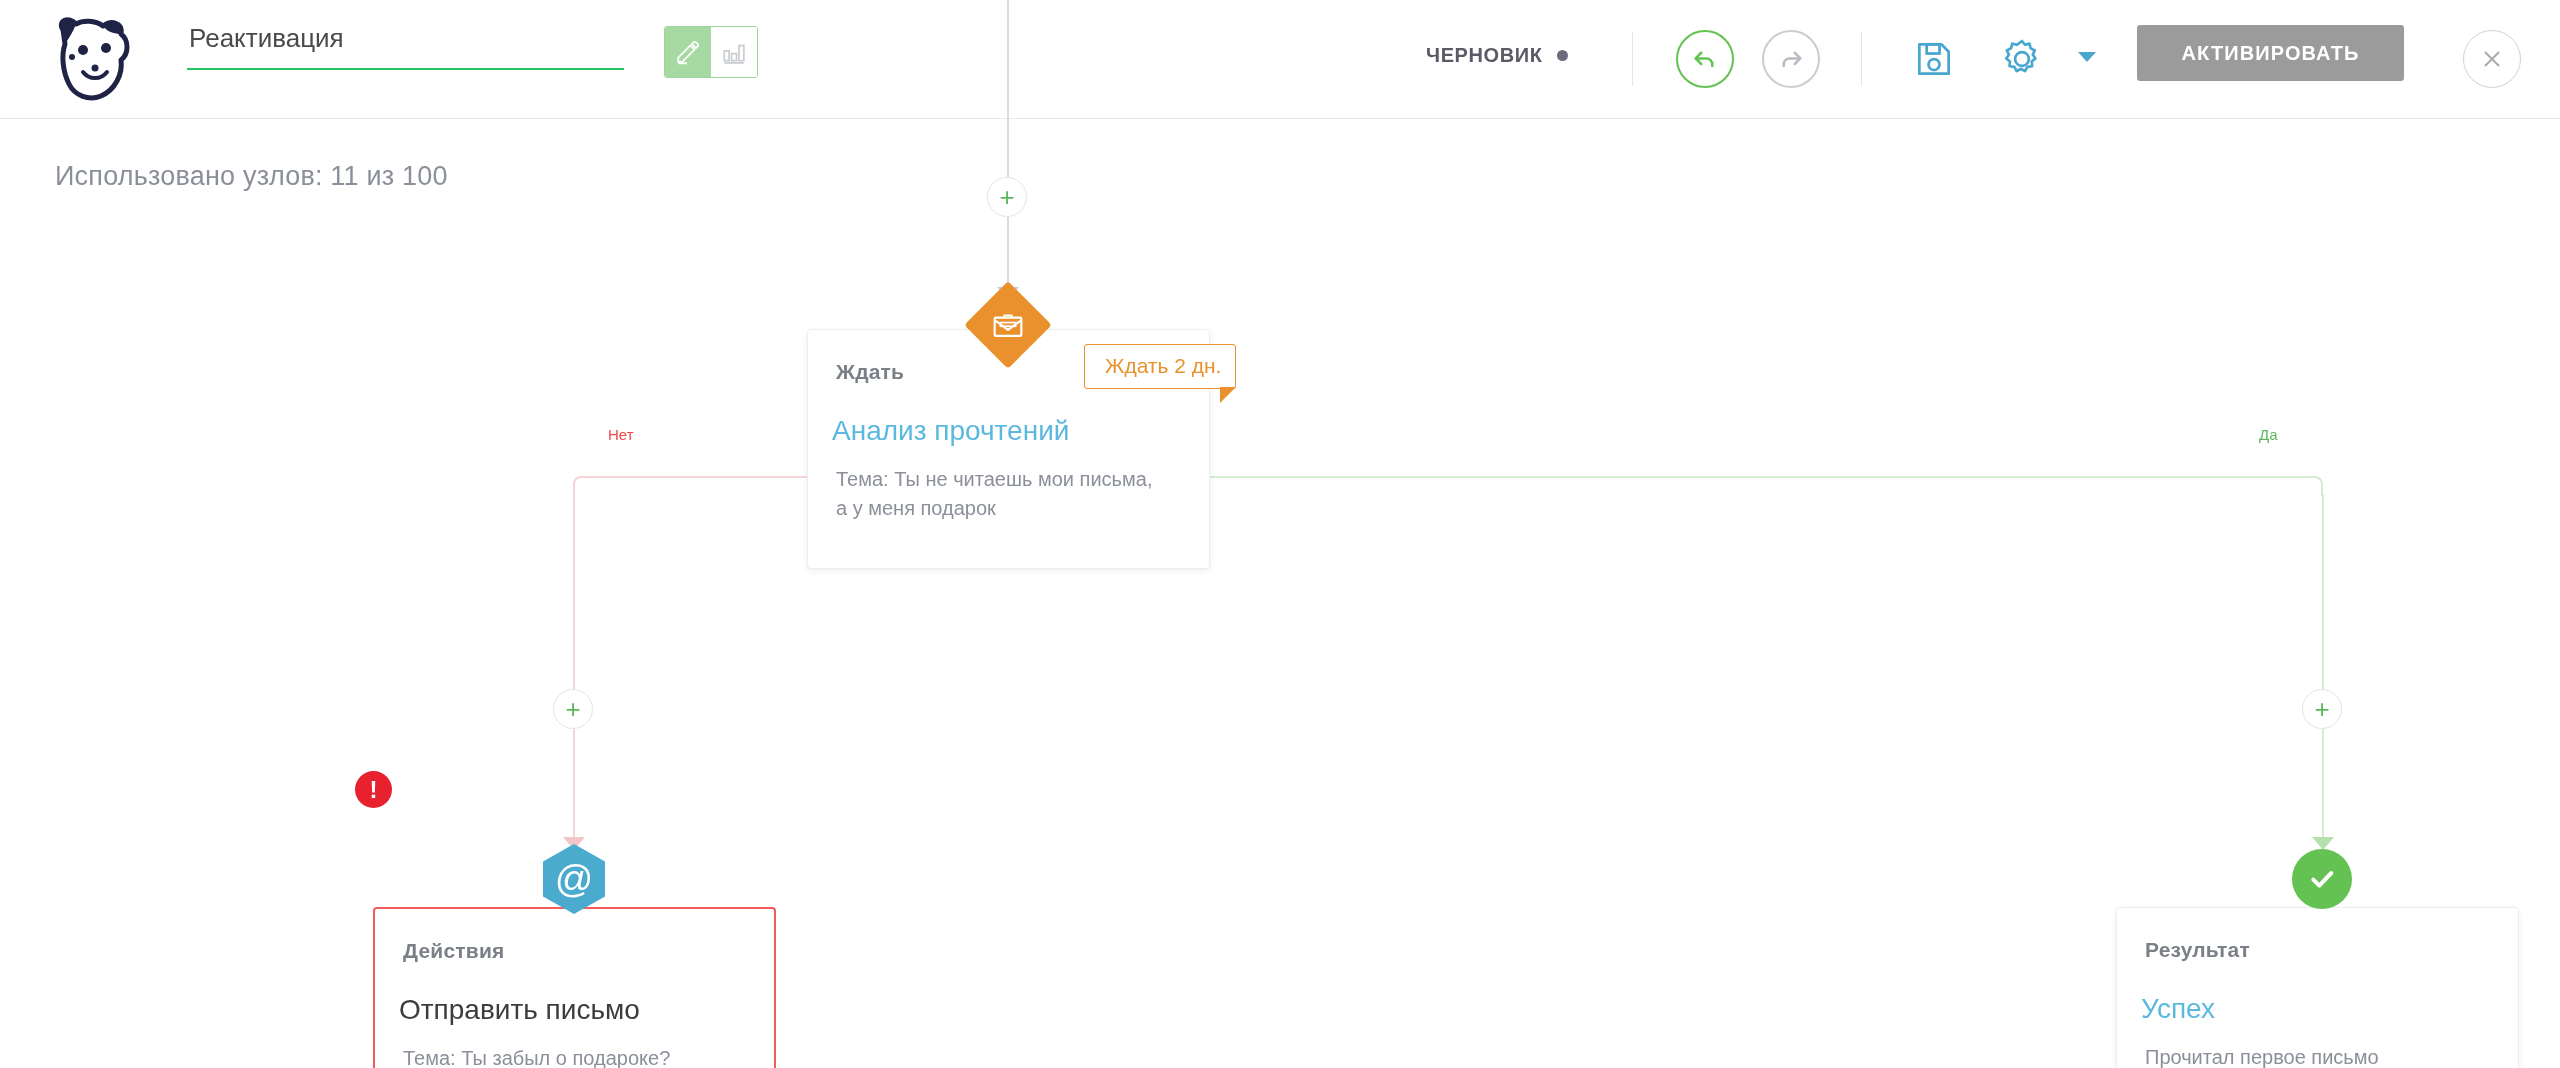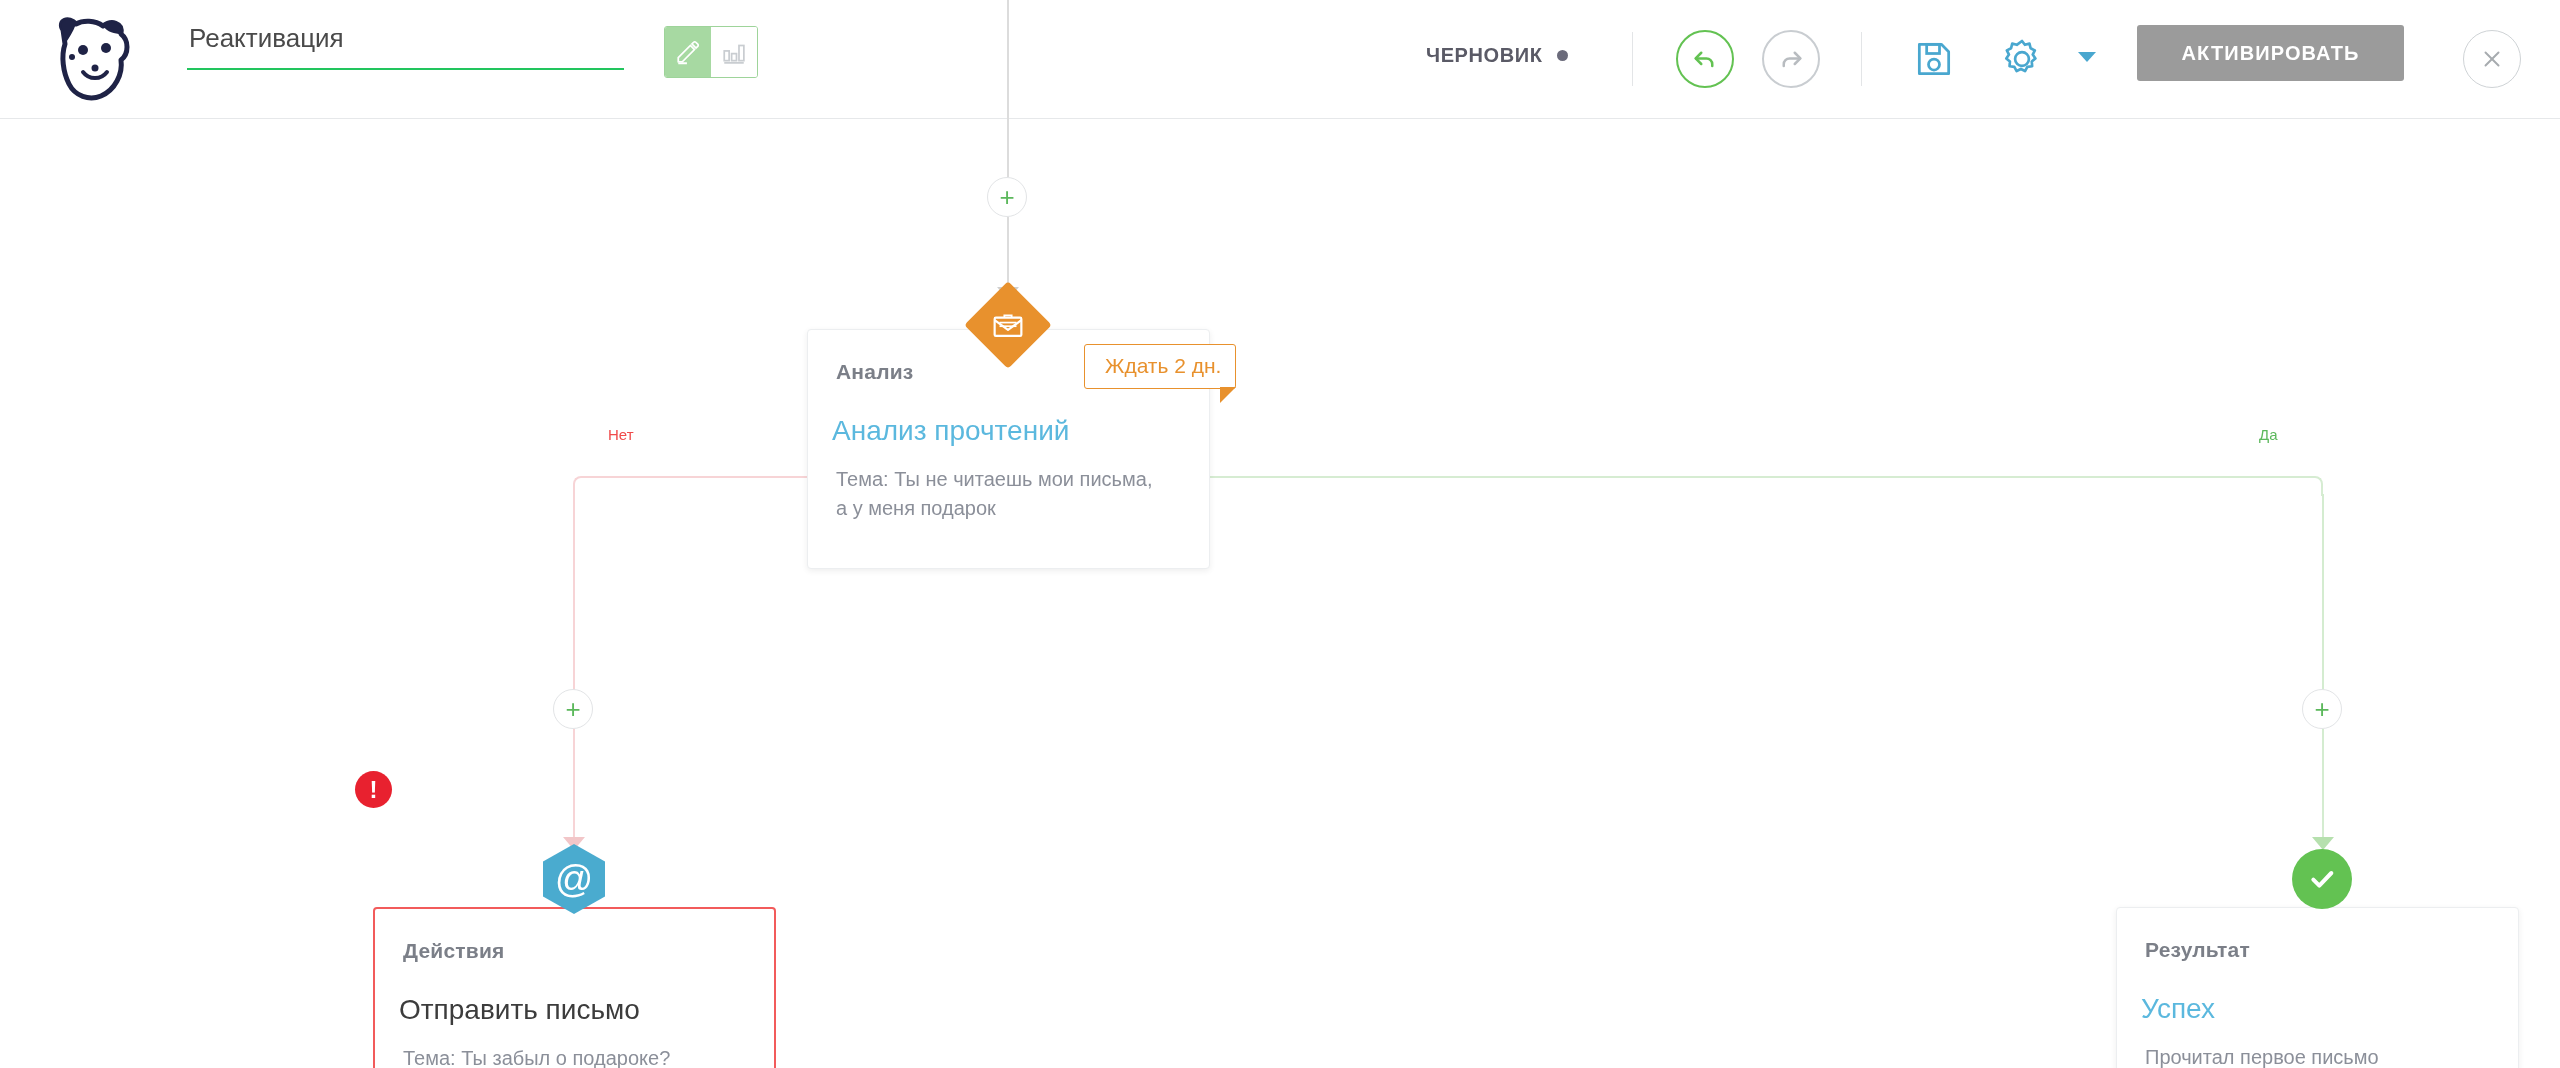--- a/index.html
+++ b/index.html
@@ -319,20 +319,21 @@
   <div class="circle-btn thin" style="left:2463px">
     <svg width="26" height="26" viewBox="0 0 24 24">
       <line x1="6" y1="6" x2="18" y2="18" stroke="#a7abaf" stroke-width="1.8" stroke-linecap="round"></line>
       <line x1="18" y1="6" x2="6" y2="18" stroke="#a7abaf" stroke-width="1.8" stroke-linecap="round"></line>
     </svg>
   </div>
 </div>
 
 <div class="canvas">
 
+  <div class="nodes-used" style="top:42px">Использовано узлов: 11 из 100</div>
 
   <div class="line-v" style="left:1007px; top:-119px; height:177px;"></div>
 
   <div class="plus-node" style="left:987px; top:58px;">
     <span>+</span>
   </div>
 
   <div class="line-v" style="left:1007px; top:98px; height:79px;"></div>
   <div class="arrow-down gray" style="left:997px; top:168px;"></div>
 
@@ -341,21 +342,21 @@
     <svg width="34" height="30" viewBox="0 0 28 24">
       <rect x="3" y="6" width="22" height="15" fill="none" stroke="#ffffff" stroke-width="1.8" rx="1"></rect>
       <line x1="7" y1="10" x2="21" y2="10" stroke="#ffffff" stroke-width="1.4"></line>
       <line x1="7" y1="13" x2="21" y2="13" stroke="#ffffff" stroke-width="1.4"></line>
       <path d="M3 8l11 8 11-8" fill="none" stroke="#ffffff" stroke-width="1.8" stroke-linejoin="round"></path>
       <path d="M11 6V4h6v2" fill="none" stroke="#ffffff" stroke-width="1.5"></path>
     </svg>
   </div>
 
   <div class="card" style="left:807px; top:210px; width:403px; height:240px;">
-    <div class="card-kind">Анализ</div>
+    <div class="card-kind">Ждать</div>
     <div class="card-title">Анализ прочтений</div>
     <div class="card-sub">Тема: Ты не читаешь мои письма, а у меня подарок</div>
   </div>
 
   <div class="wait-tag" style="left:1084px; top:225px;">Ждать 2 дн.</div>
 
   <div class="line-v pink" style="left:1007px; top:237px; height:120px; z-index:1;"></div>
 
   <div class="corner pink-l" style="left:573px; top:357px;"></div>
   <div class="line-h pink" style="left:592px; top:357px; width:416px;"></div>

